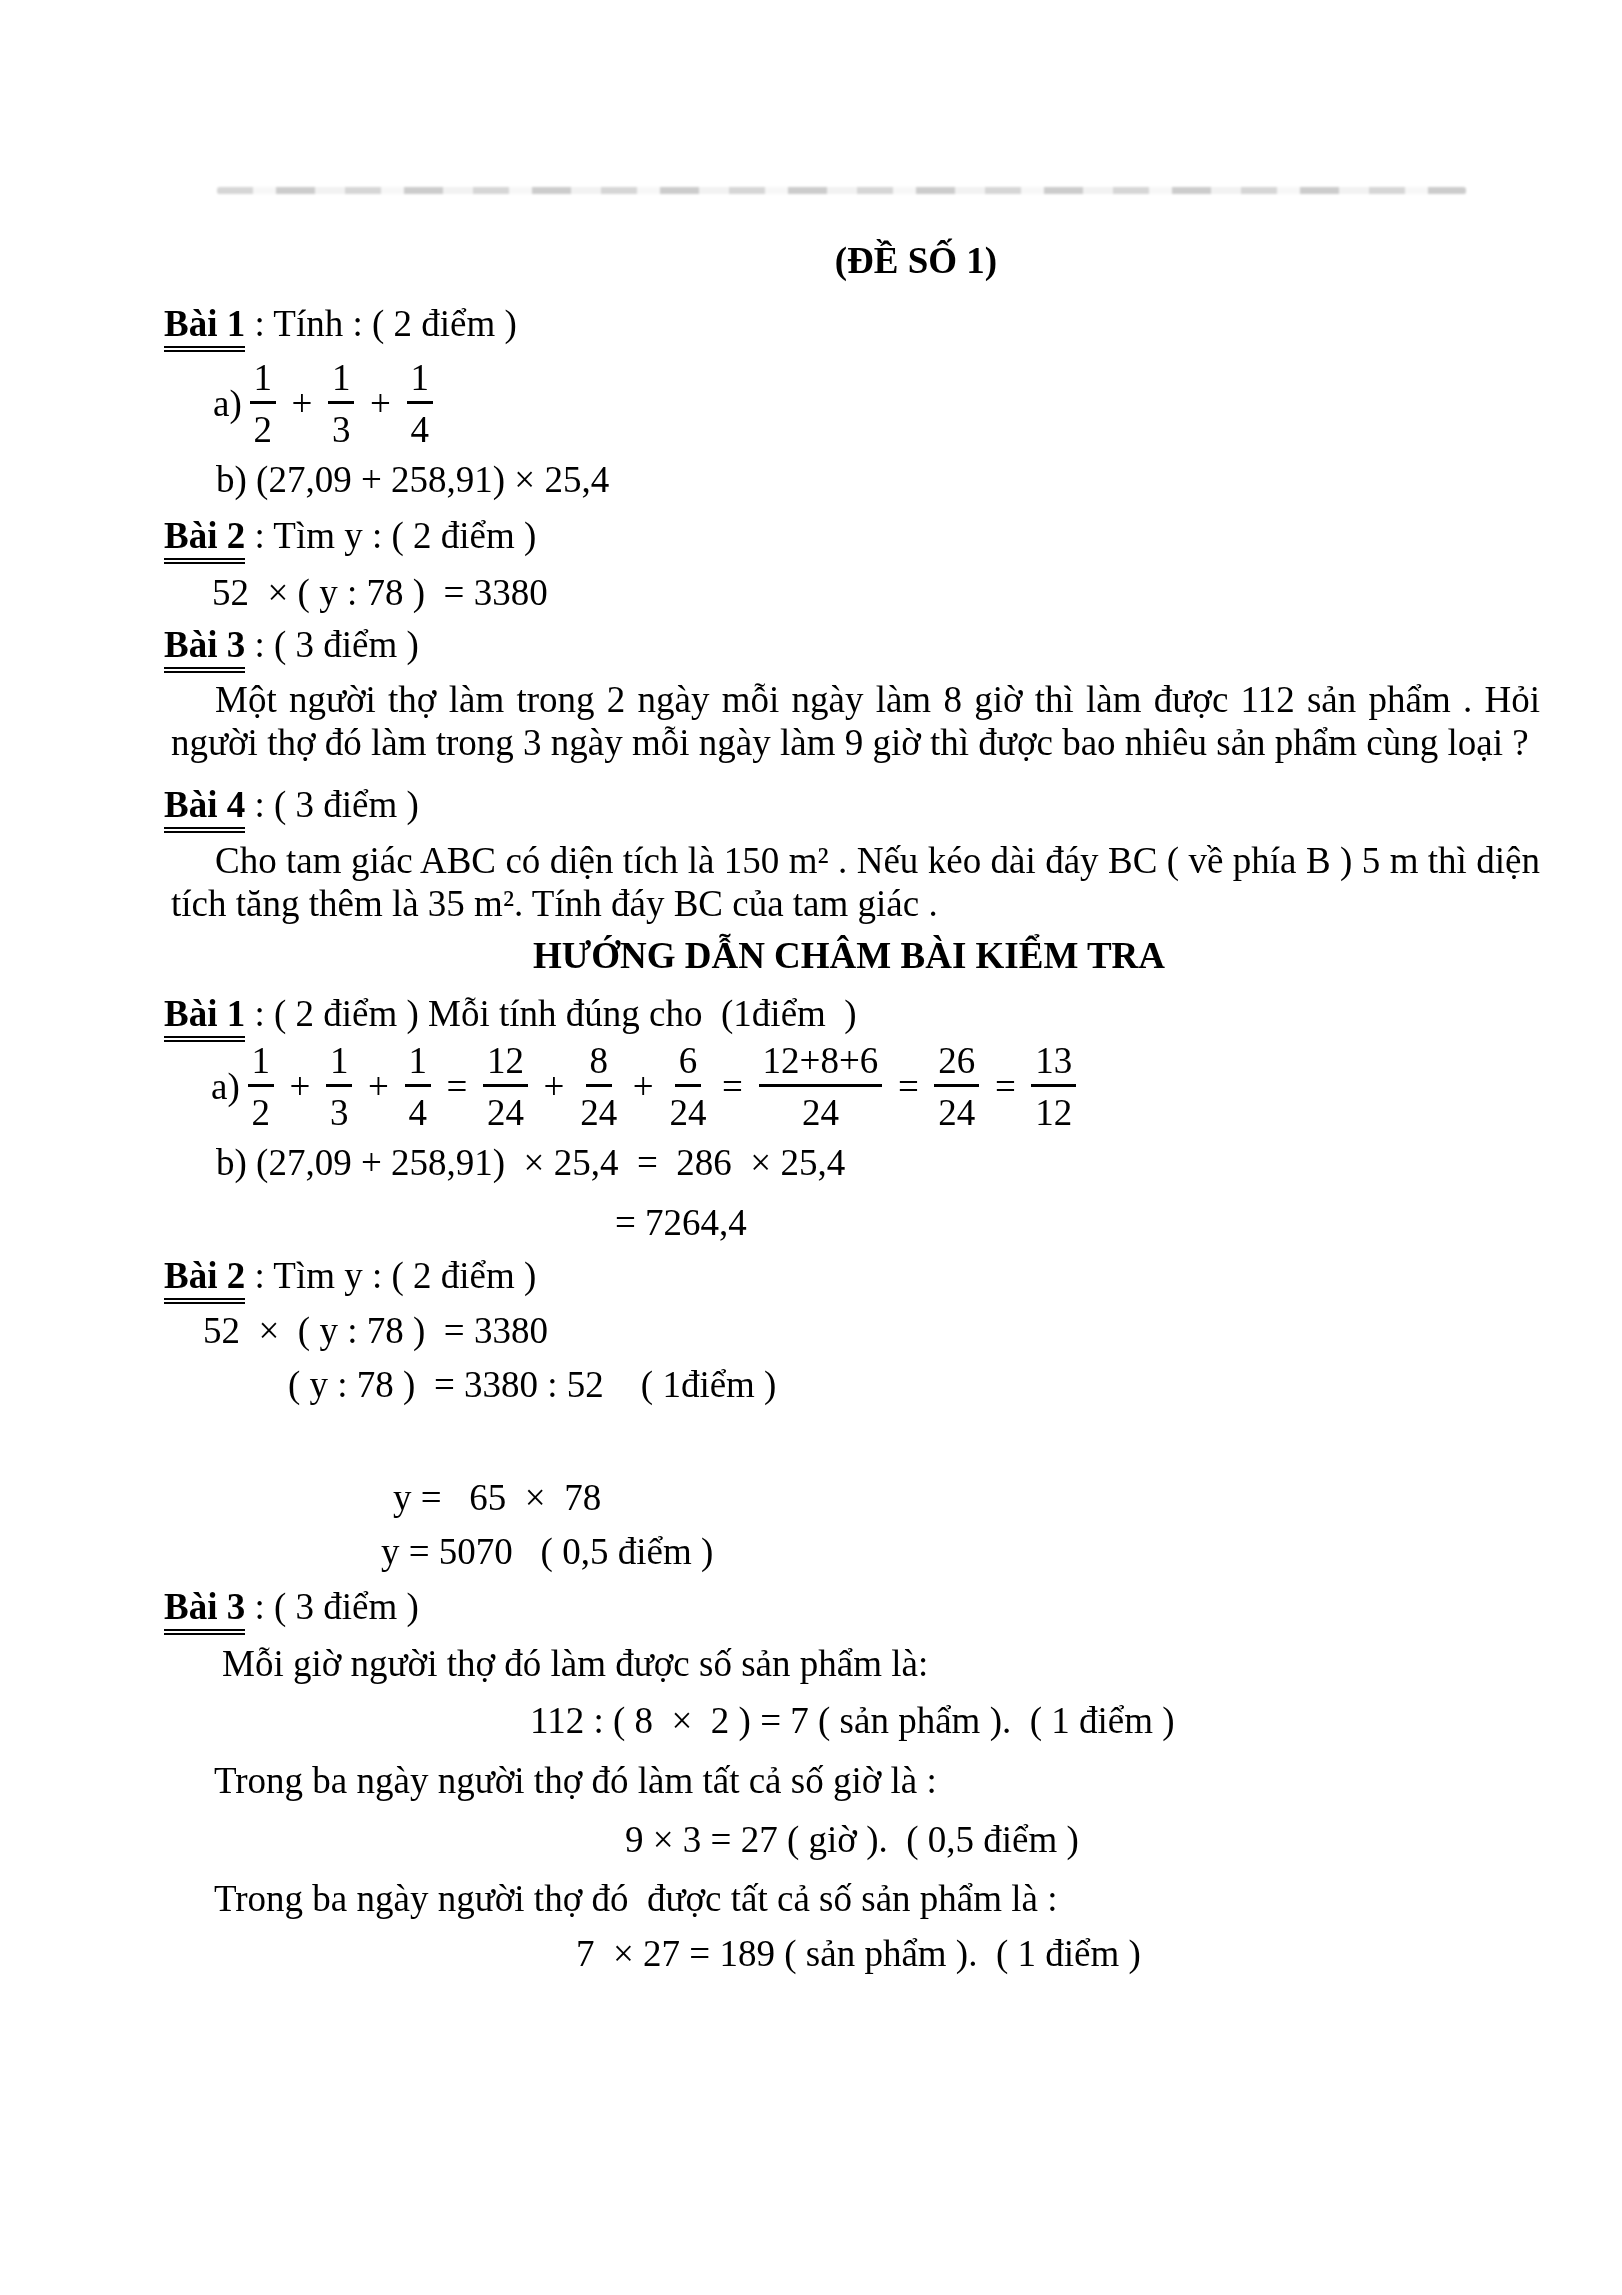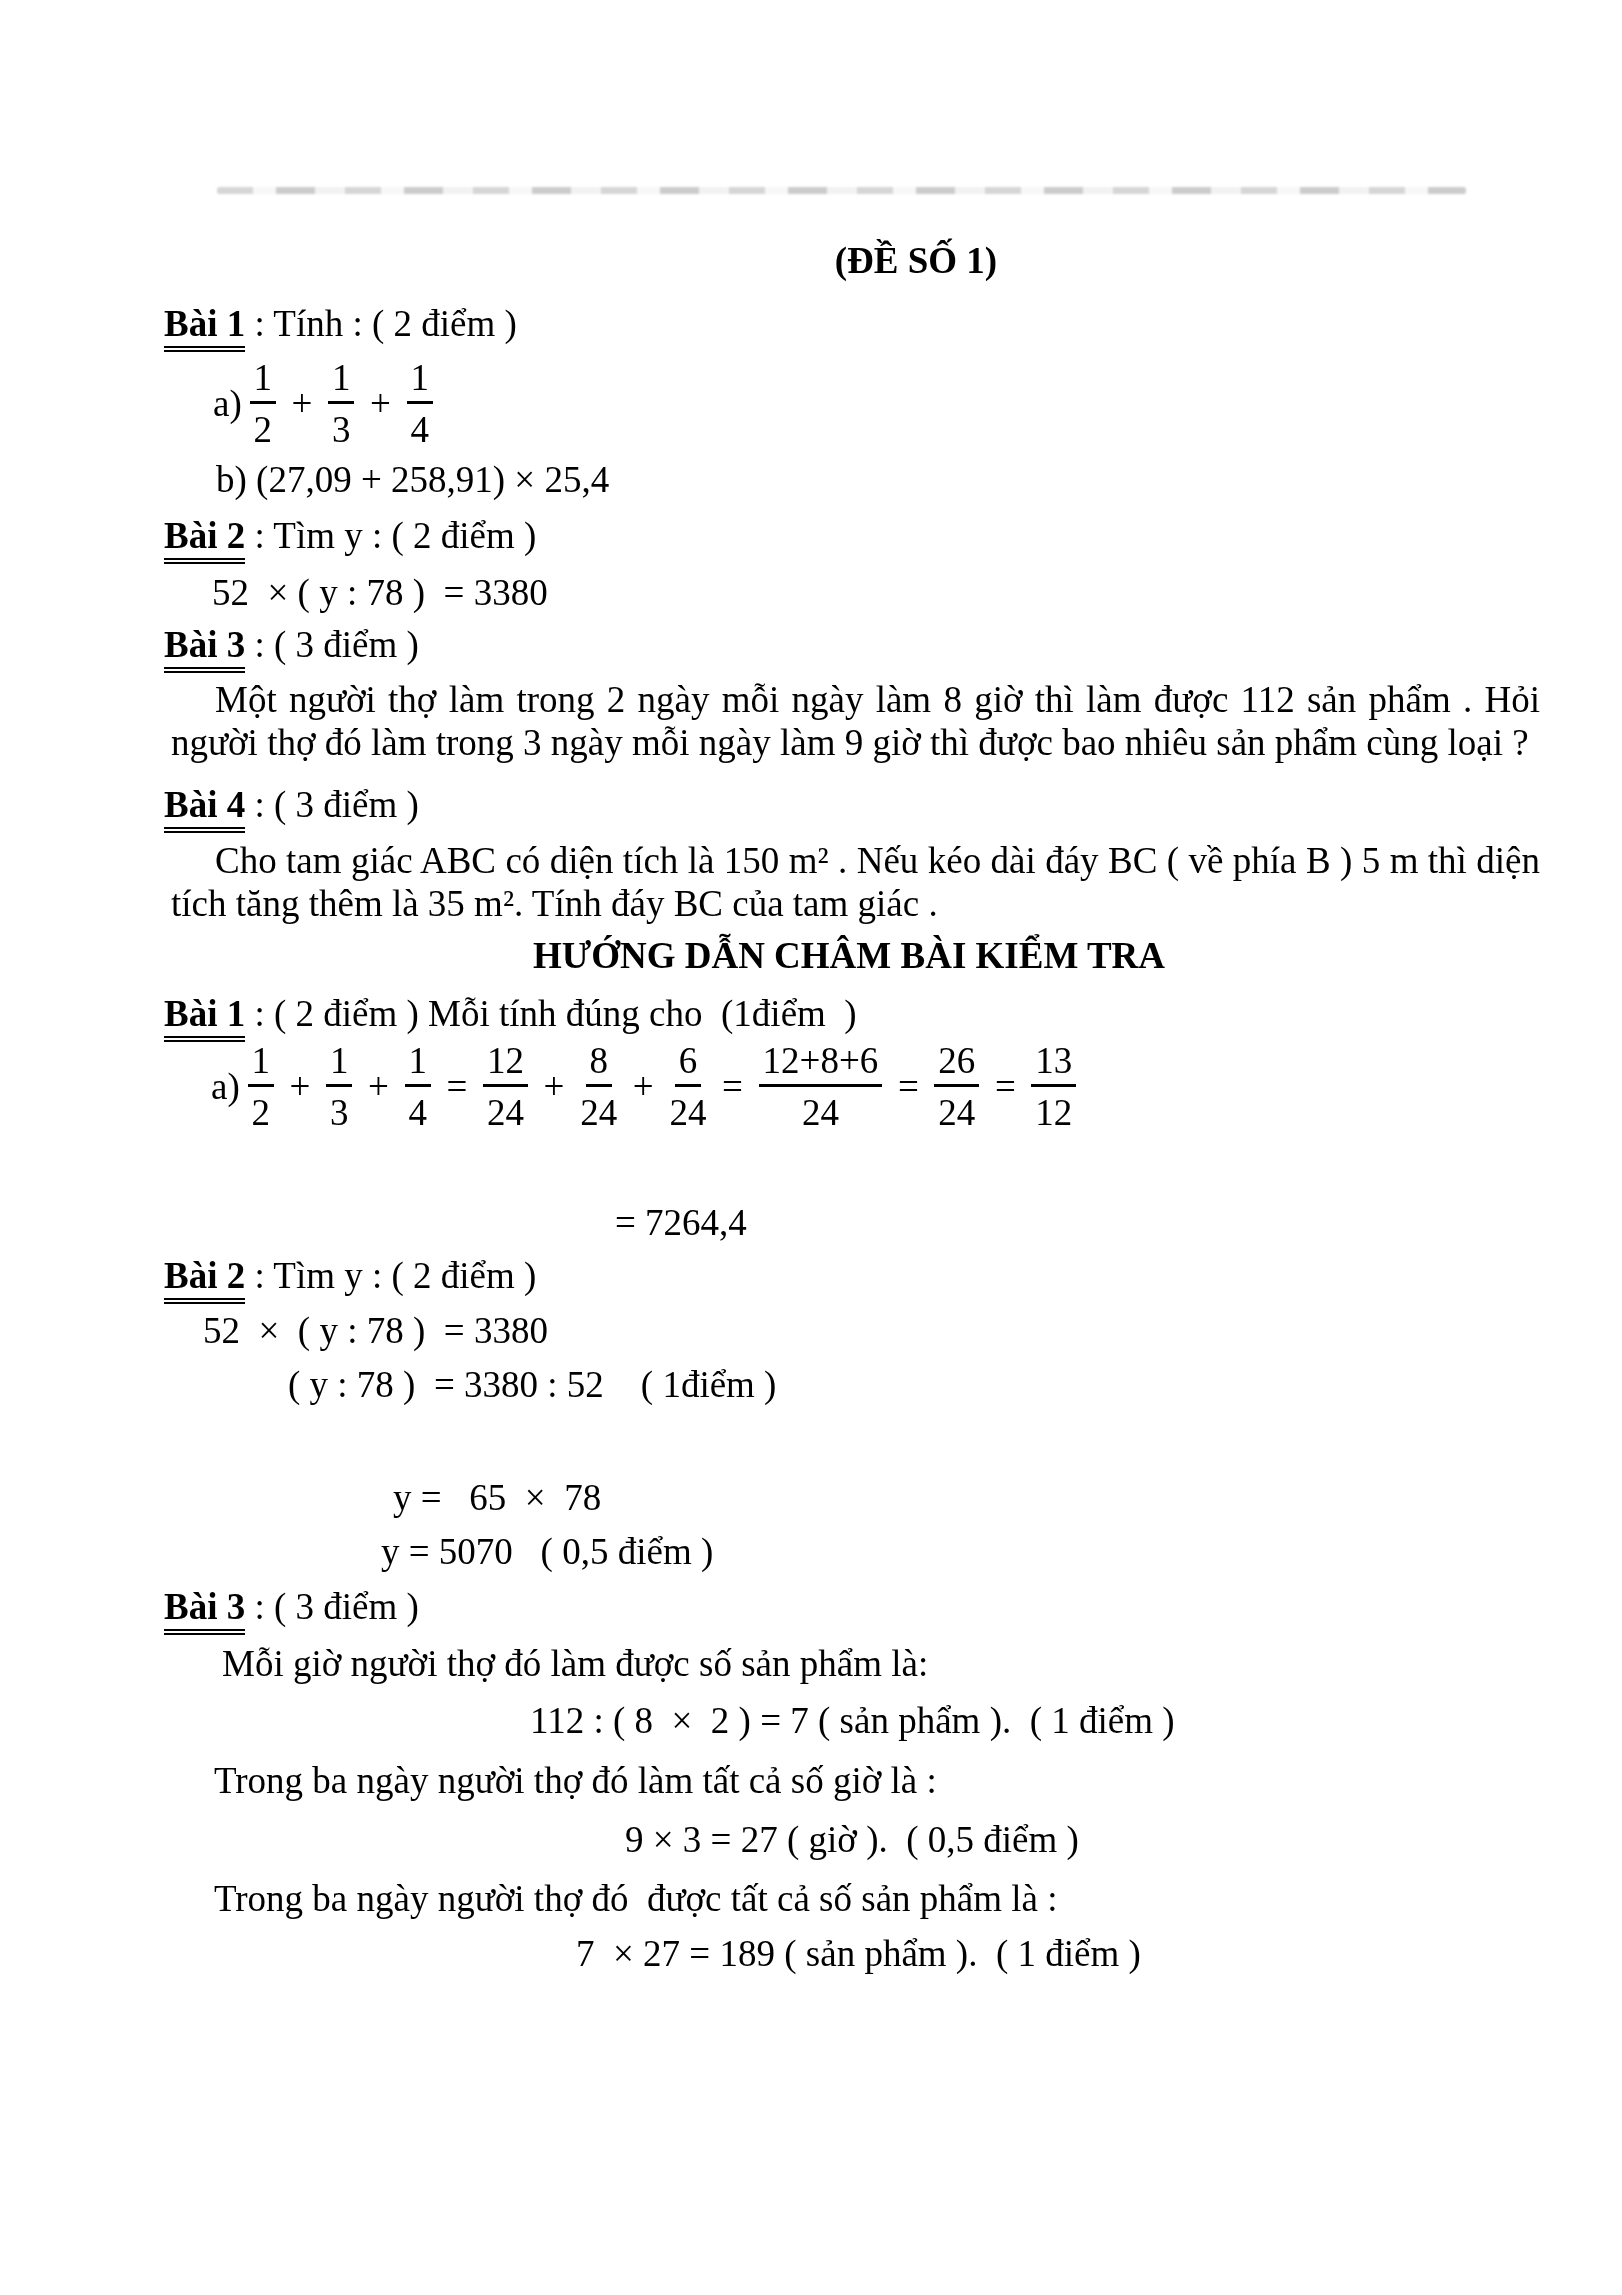--- a/index.html
+++ b/index.html
@@ -79,20 +79,21 @@
   <div class="line" style="top:783px;left:164px;text-align:right;"><span class="bai">Bài 4</span><span> : ( 3 điểm )</span></div>
 
   <div class="line para" style="top:839px;left:171px;">Cho tam giác ABC có diện tích là 150 m²  . Nếu kéo dài đáy BC ( về phía B ) 5 m thì diện tích tăng thêm là 35 m². Tính đáy BC của tam giác .</div>
 
   <div class="line bold center" style="top:934px;left:849px;">HƯỚNG DẪN CHÂM BÀI KIỂM TRA</div>
 
   <div class="line" style="top:992px;left:164px;"><span class="bai">Bài 1</span><span> : ( 2 điểm ) Mỗi tính đúng cho  (1điểm  )</span></div>
 
   <div class="line fracrow" style="top:1042px;left:211px;"><span class="frac-lbl">a)</span><span class="frac"><span class="num">1</span><span class="den">2</span></span><span class="frac-op">+</span><span class="frac"><span class="num">1</span><span class="den">3</span></span><span class="frac-op">+</span><span class="frac"><span class="num">1</span><span class="den">4</span></span><span class="frac-op">=</span><span class="frac"><span class="num">12</span><span class="den">24</span></span><span class="frac-op">+</span><span class="frac"><span class="num">8</span><span class="den">24</span></span><span class="frac-op">+</span><span class="frac"><span class="num">6</span><span class="den">24</span></span><span class="frac-op">=</span><span class="frac"><span class="num">12+8+6</span><span class="den">24</span></span><span class="frac-op">=</span><span class="frac"><span class="num">26</span><span class="den">24</span></span><span class="frac-op">=</span><span class="frac"><span class="num">13</span><span class="den">12</span></span></div>
 
+  <div class="line" style="top:1141px;left:216px;">b) (27,09 + 258,91)  × 25,4  =  286  × 25,4</div>
 
   <div class="line" style="top:1201px;left:615px;text-align:center;">= 7264,4</div>
 
   <div class="line" style="top:1254px;left:164px;"><span class="bai">Bài 2</span><span> : Tìm y : ( 2 điểm )</span></div>
 
   <div class="line" style="top:1309px;left:203px;">52  ×  ( y : 78 )  = 3380</div>
   <div class="line" style="top:1363px;left:288px;">( y : 78 )  = 3380 : 52    ( 1điểm )</div>
   <div class="line" style="top:1476px;left:393px;">y =   65  ×  78</div>
   <div class="line" style="top:1530px;left:381px;font-family:Liberation Serif, serif;">y = 5070   ( 0,5 điểm )</div>
 

